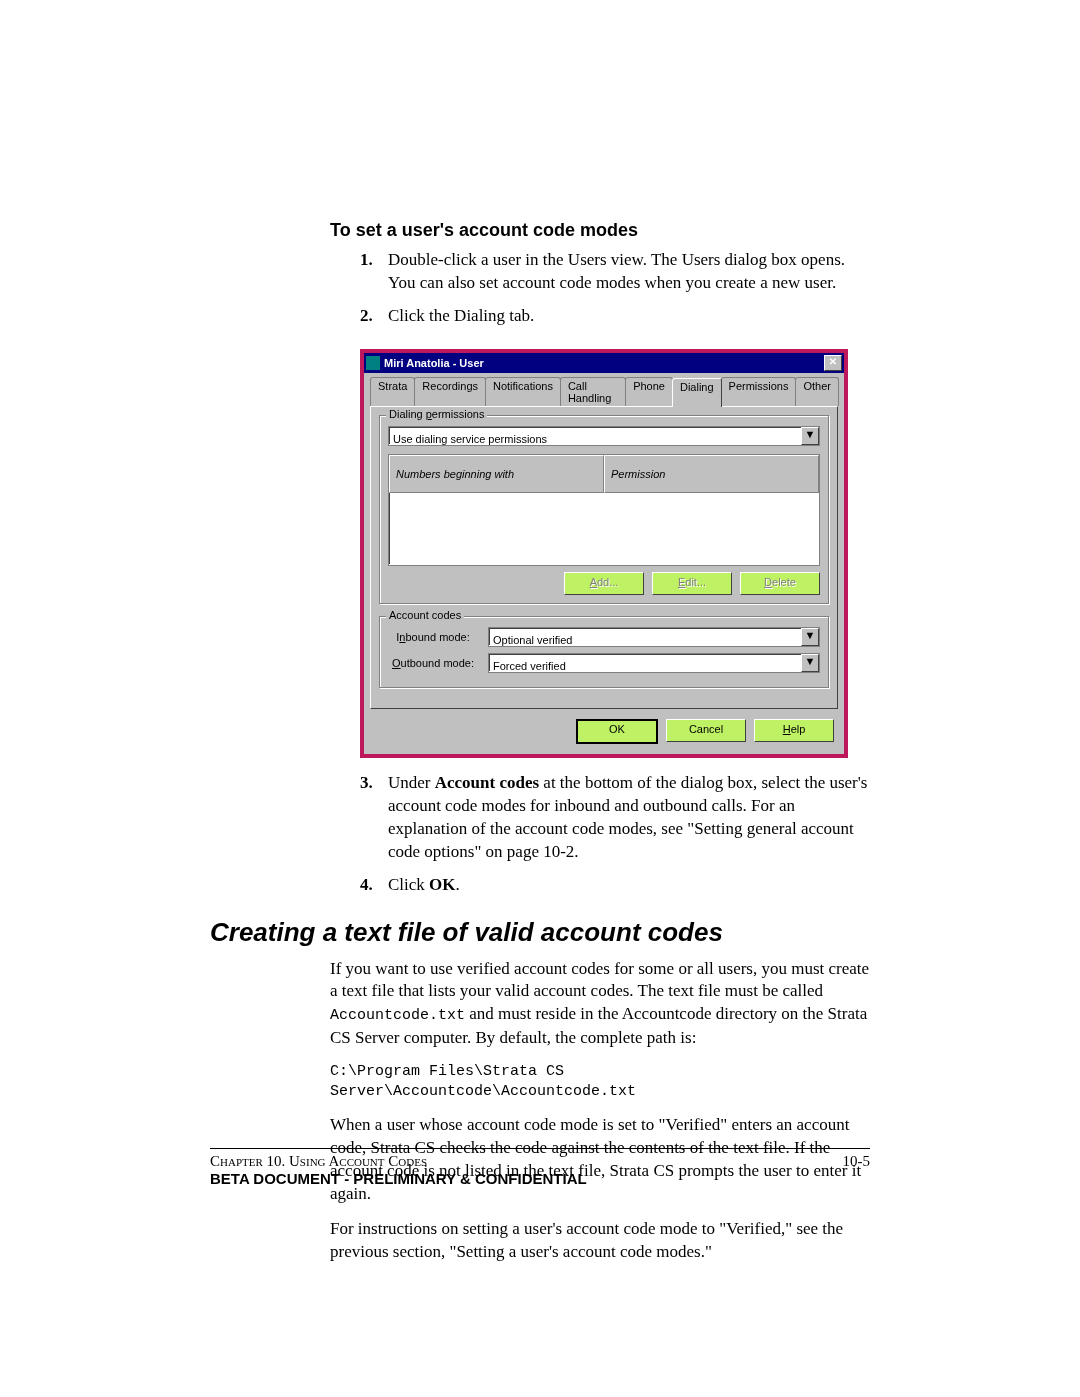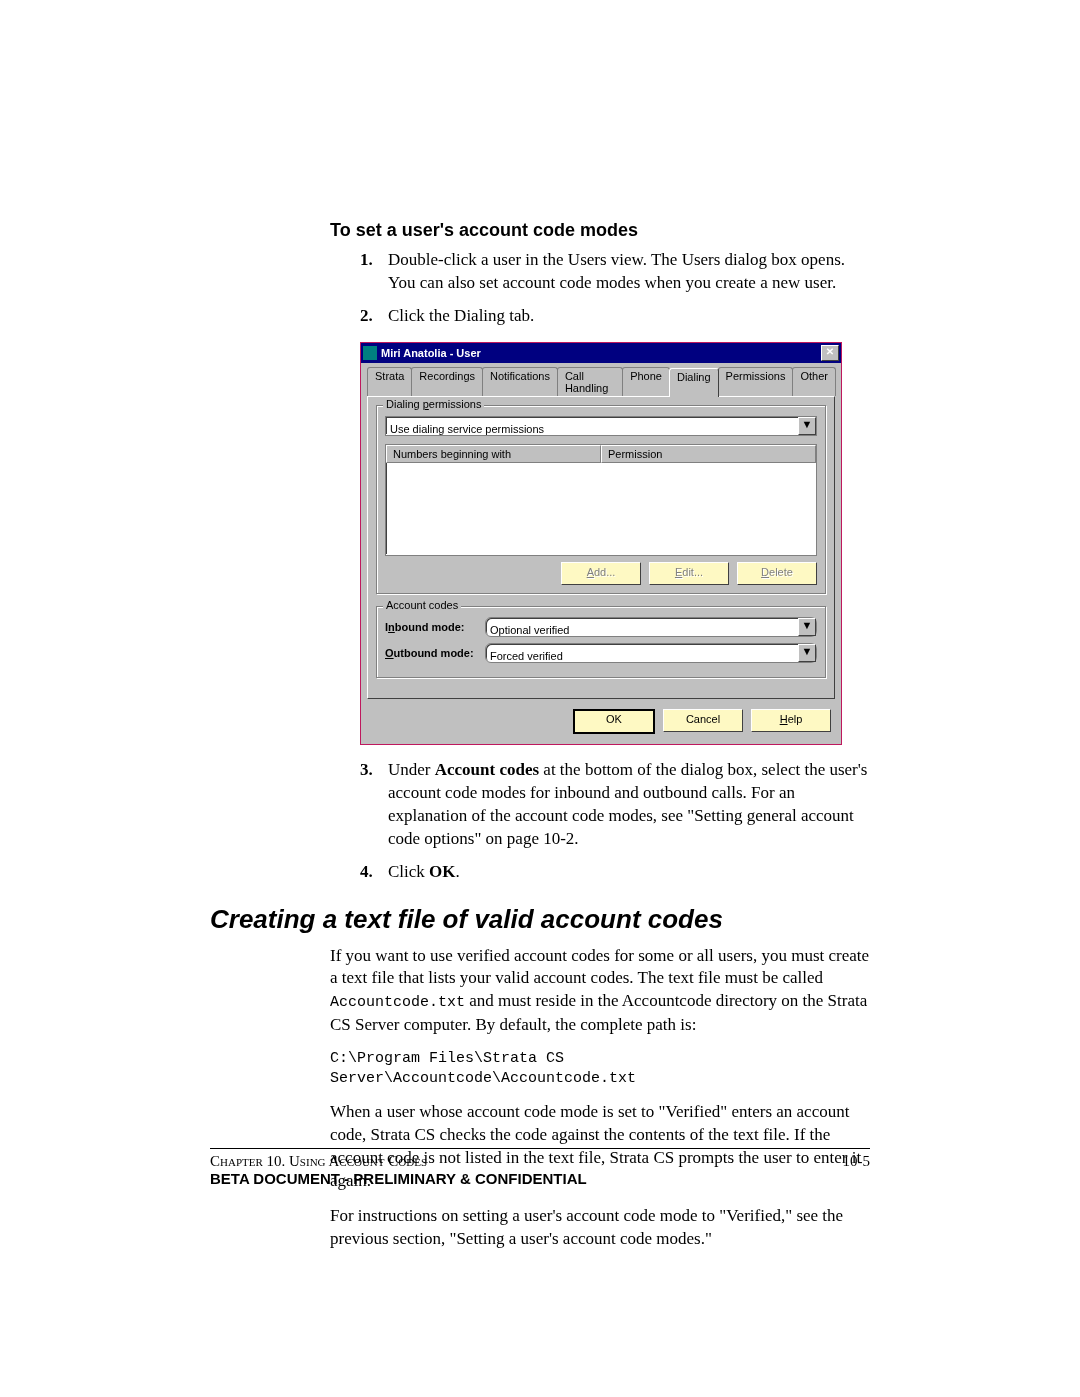--- a/index.html
+++ b/index.html
@@ -39,25 +39,25 @@
   ol.steps > li .num {
     position: absolute;
     left: 0;
     font-weight: bold;
   }
   .bold { font-weight: bold; }
 
   
   .dialog {
     width: 480px;
-    margin: 14px 0 14px 150px;
+    margin: 21px 0 14px 150px;
     font-family: Tahoma, "MS Sans Serif", Arial, sans-serif;
     font-size: 11px;
     background: #c0c0c0;
-    border: 1px solid #be185d;
+    border: 4px solid #be185d;
   }
   .titlebar {
     background: #000080;
     color: #fff;
     display: flex;
     align-items: center;
     height: 20px;
     padding: 0 2px;
   }
   .titlebar .app-icon {
@@ -145,52 +145,53 @@
     border: 1px solid #808080;
     box-shadow: inset -1px -1px 0 #fff, inset 1px 1px 0 #404040;
     height: 110px;
     margin-top: 8px;
   }
   .listbox-header {
     display: flex;
     background: #c0c0c0;
   }
   .listbox-header > div {
-    padding: 2px 6px;
+    padding: 12px 6px;
     border: 1px solid #fff;
     border-right-color: #808080;
     border-bottom-color: #808080;
+    font-style: italic;
   }
   .btn-row {
     display: flex;
     justify-content: flex-end;
     gap: 8px;
     margin-top: 6px;
   }
   .win-btn {
     min-width: 62px;
     height: 21px;
-    background: #fef9c3;
+    background: #bef264;
     border: 1px solid #fff;
     border-right-color: #404040;
     border-bottom-color: #404040;
     text-align: center;
     line-height: 19px;
     padding: 0 8px;
   }
   .win-btn.disabled { color: #808080; text-shadow: 1px 1px 0 #fff; }
   .win-btn.default { border: 2px solid #000; line-height: 17px; }
   .mode-row {
     display: flex;
     align-items: center;
     gap: 10px;
     margin-bottom: 6px;
   }
-  .mode-row .label { width: 90px; text-align: left; font-weight: bold; }
-  .mode-row .dropdown { flex: 1; border-radius: 6px; }
+  .mode-row .label { width: 90px; text-align: center; }
+  .mode-row .dropdown { flex: 1; }
   .dialog-footer {
     display: flex;
     justify-content: flex-end;
     gap: 8px;
     padding: 4px 10px 10px 10px;
   }
 
   
   .h2 {
     font-family: Arial, Helvetica, sans-serif;

